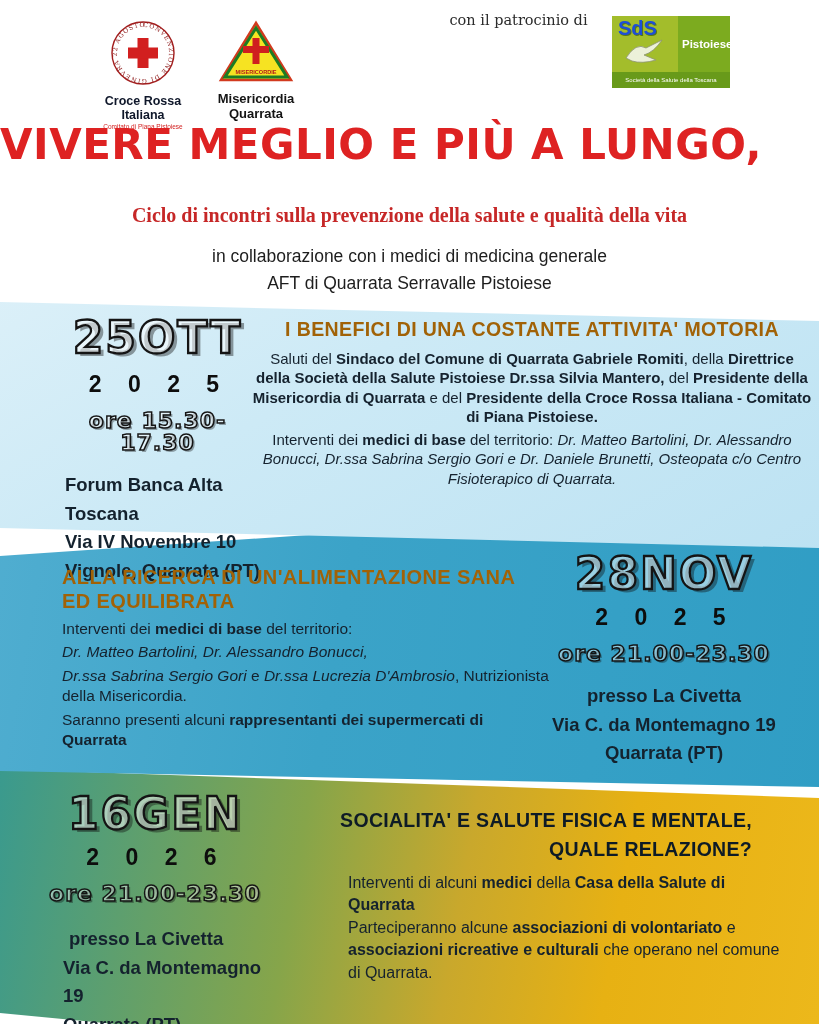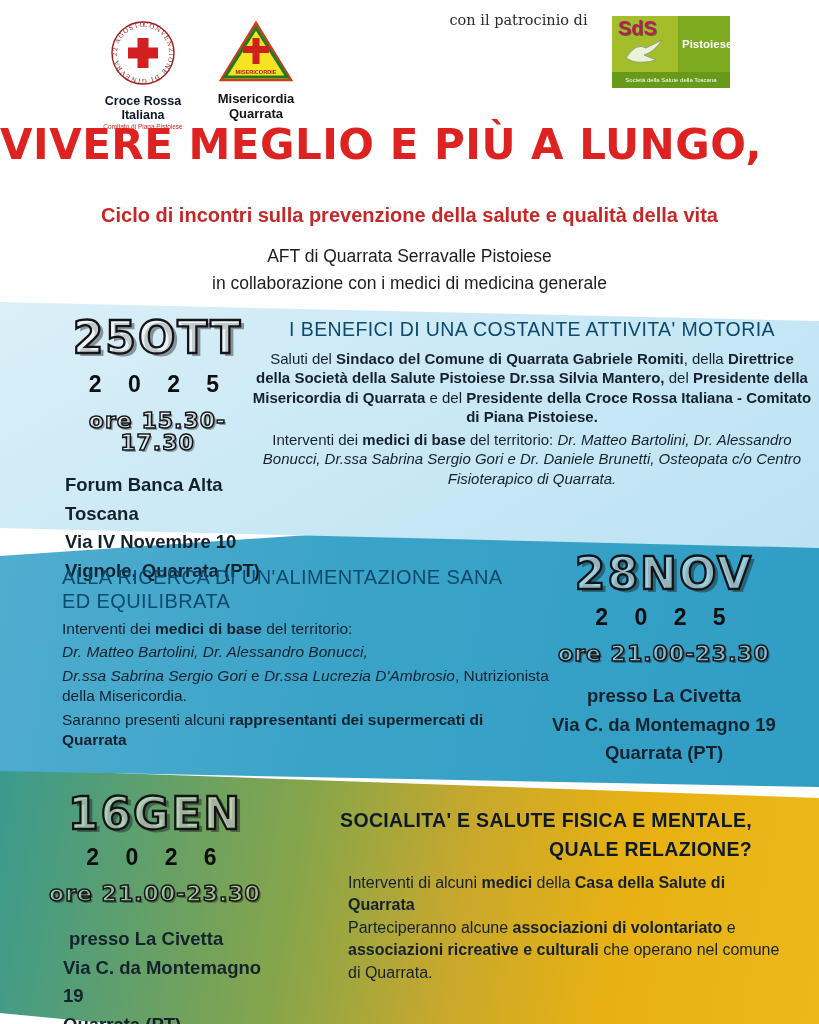--- a/index.html
+++ b/index.html
@@ -20,32 +20,32 @@
   .q-glyph{position:absolute;left:18px;top:-6px;font-family:"DejaVu Serif",serif;
            font-weight:700;font-size:62px;color:#101010;line-height:1;}
   .q-crest{position:absolute;left:39px;top:8px;}
   .q-city{position:absolute;left:77px;top:26px;font-size:13px;color:#1a1a1a;}
   .q-name{position:absolute;left:66px;top:41px;font-size:18px;letter-spacing:1px;color:#1a1a1a;}
   .logo-sds{position:absolute;left:612px;top:16px;width:118px;height:72px;}
   .sds-left{position:absolute;left:0;top:0;width:66px;height:56px;background:#a3bd2b;}
   .sds-right{position:absolute;left:66px;top:0;width:52px;height:56px;background:#7cab1f;}
   .sds-bottom{position:absolute;left:0;top:56px;width:118px;height:16px;background:#689a1a;
               color:#fff;font-size:6px;text-align:center;line-height:16px;}
-  .sds-acronym{position:absolute;left:6px;top:1px;color:#be185d;font-weight:800;font-size:20px;
+  .sds-acronym{position:absolute;left:6px;top:1px;color:#1d4ed8;font-weight:800;font-size:20px;
                text-shadow:1px 1px 0 #55761a;}
   .sds-area{position:absolute;left:70px;top:22px;width:46px;color:#fff;font-weight:700;
             font-size:11.5px;text-align:center;}
   .sds-bird{position:absolute;left:10px;top:20px;}
 
   
   .title{position:absolute;left:0;top:122px;width:819px;text-align:left;
          font-family:"DejaVu Sans",sans-serif;font-weight:700;font-size:42px;line-height:1.08;
          color:#de2222;letter-spacing:0.5px;}
   .subtitle{position:absolute;left:0;top:204px;width:819px;text-align:center;
-            font-family:Liberation Sans, sans-serif;font-weight:700;font-size:20px;color:#c62727;}
+            font-family:Liberation Serif, serif;font-weight:700;font-size:20px;color:#c62727;}
   .collab{position:absolute;left:0;top:243px;width:819px;text-align:center;
           font-size:17.5px;line-height:1.55;color:#1d1d1d;}
 
   
   .band{position:absolute;left:0;top:0;width:819px;height:1024px;}
   .band3{clip-path:polygon(0 769px,819px 798px,819px 1024px,0 1024px);
          background:linear-gradient(100deg,#31918a 0%,#3b9a8d 14%,#86a54a 45%,#c9a82c 62%,#e7b113 78%,#ecb81b 100%);}
   .band2{clip-path:polygon(0 556px,819px 500px,819px 787px,0 771px);
          background:linear-gradient(100deg,#55b0d2 0%,#3ba3c8 45%,#2f9dc4 100%);}
   .band1{clip-path:polygon(0 302px,819px 321px,819px 548px,0 528px);
@@ -68,21 +68,21 @@
   .db2{left:535px;top:552px;width:258px;}
   .db3{left:45px;top:792px;width:220px;}
   .d-big{font-size:44px;}
   .d-time{font-size:22px;margin-top:12px;}
   .db1 .year{margin-top:11px;} .db2 .year,.db3 .year{margin-top:8px;}
   .db1 .venue{margin-top:17px;text-align:left;padding-left:10px;}
   .db2 .venue{margin-top:17px;}
   .db3 .venue{margin-top:20px;text-align:left;padding-left:18px;}
 
   
-  .ev-title{font-weight:400;font-size:19.5px;letter-spacing:0.4px;color:#0c4a6e;line-height:1.22;}
+  .ev-title{font-weight:700;font-size:19.5px;letter-spacing:0.4px;color:#a16207;line-height:1.22;}
   .ev-body{font-size:15px;line-height:1.3;color:#15222e;}
   .ev-body p{margin:0 0 3px 0;}
   .b{font-weight:700;} .i{font-style:italic;}
 
   .ev1{position:absolute;left:252px;top:318px;width:560px;text-align:center;}
   .ev1 .ev-body{margin-top:7px;}
   .ev2{position:absolute;left:62px;top:565px;width:488px;text-align:left;}
   .ev2 .ev-title{font-size:20px;}
   .ev2 .ev-body{margin-top:5px;font-size:15.5px;line-height:1.32;}
   .ev3-title{position:absolute;left:340px;top:806px;width:412px;text-align:right;
@@ -144,22 +144,22 @@
       </svg>
       <div class="sds-area">Pistoiese</div>
     </div>
   </div>
 
   <div class="title">
     <div>VIVERE MEGLIO E PIÙ A LUNGO,</div>
   </div>
   <div class="subtitle">Ciclo di incontri sulla prevenzione della salute e qualità della vita</div>
   <div class="collab">
+    <div>in collaborazione con i medici di medicina generale</div>
     <div>AFT di Quarrata Serravalle Pistoiese</div>
-    <div>in collaborazione con i medici di medicina generale</div>
   </div>
 
   <div class="dateblock db1">
     <div class="bubble d-big">25OTT</div>
     <div class="year">2 0 2 5</div>
     <div class="bubble-sm d-time">ore 15.30-17.30</div>
     <div class="venue">
       <div>Forum Banca Alta Toscana</div>
       <div>Via IV Novembre 10</div>
       <div>Vignole, Quarrata (PT)</div>

